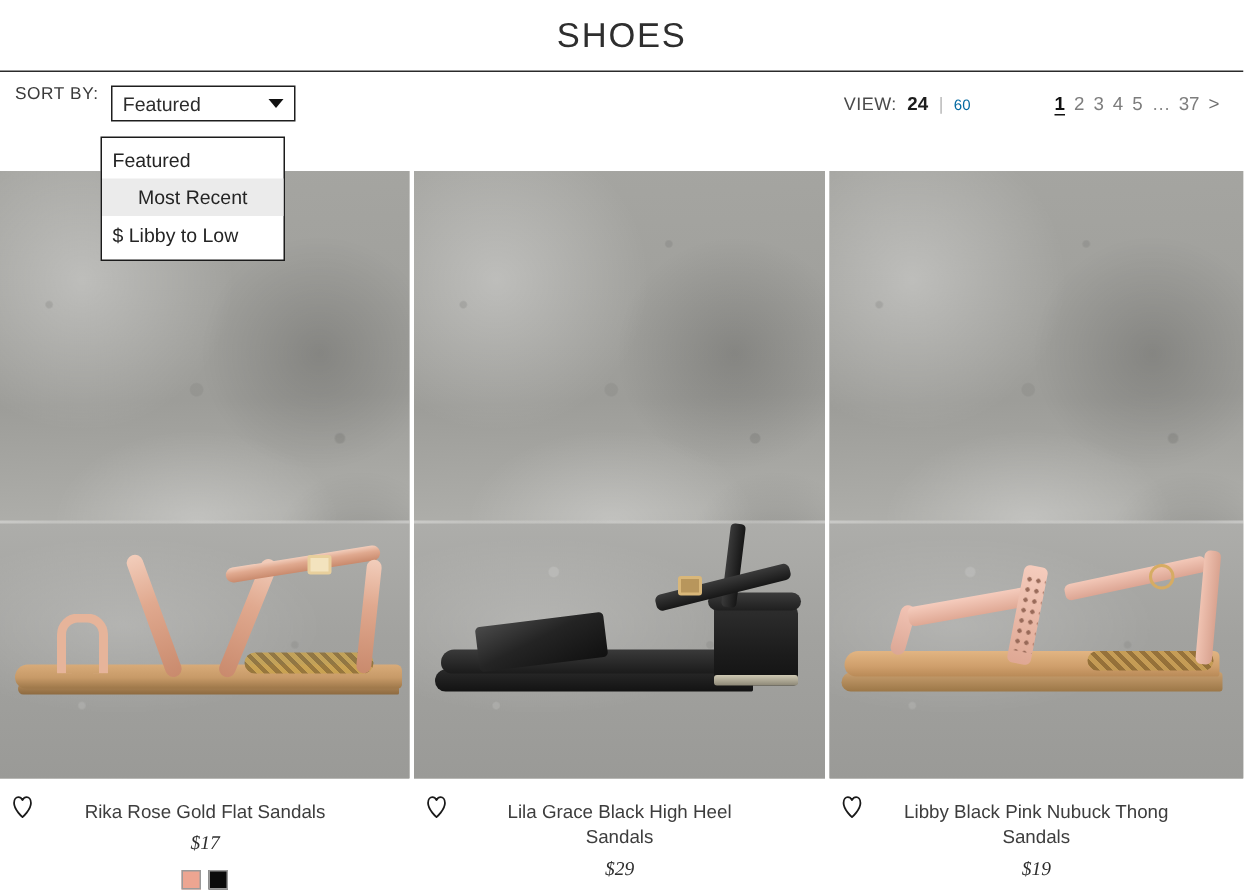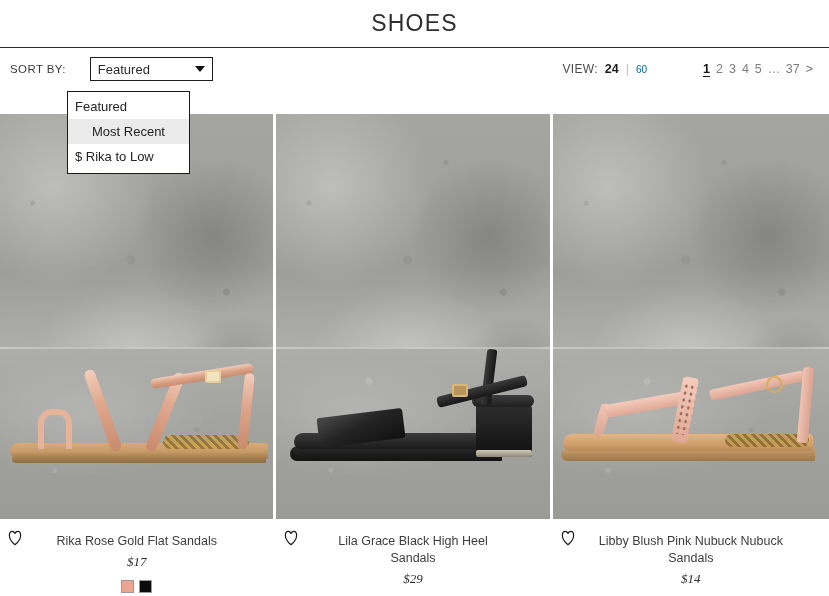--- a/index.html
+++ b/index.html
@@ -24,21 +24,21 @@
     font-weight: 400;
   }
 
   
   .toolbar {
     position: relative;
     height: 42px;
     display: flex; align-items: center;
     padding: 0 16px 0 10px;
   }
-  .sort-group { display: flex; align-items: center; gap: 24px; }
+  .sort-group { display: flex; gap: 8px; }
   .sort-label {
     font-size: 11.5px; letter-spacing: .4px; color: #3a3a3a;
   }
   .select-box {
     position: relative;
     width: 123px; height: 24px;
     border: 1px solid #1e1e1e;
     background: #fff;
     display: flex; align-items: center;
     padding: 0 7px;
@@ -377,21 +377,21 @@
         <span class="pg-ellipsis">…</span>
         <span class="pg">37</span>
         <span class="pg-next">&gt;</span>
       </div>
     </div>
   </div>
 
   <div class="dropdown">
     <div class="dd-item">Featured</div>
     <div class="dd-item is-highlighted">Most Recent</div>
-    <div class="dd-item">$ Rika to Low</div>
+    <div class="dd-item">$ Libby to Low</div>
   </div>
 
   <div class="grid">
 
     <div class="product-card">
       <div class="photo">
         <div class="wall"></div>
         <div class="floor"></div>
         <div class="seam"></div>
         <div class="grain"></div>
@@ -470,22 +470,22 @@
           <div class="bl-back"></div>
           <div class="bl-ring"></div>
         </div>
       </div>
       <div class="info">
         <span class="heart-btn">
           <svg width="18" height="18" viewBox="0 0 24 24" fill="none" stroke="#1a1a1a" stroke-width="1.6" stroke-linecap="round" stroke-linejoin="round">
             <path d="M12 21C12 21 4.5 14.5 4.5 8.5 4.5 5 6.5 3.2 8.3 3.2c1.6 0 2.9 1.1 3.7 2.6.8-1.5 2.1-2.6 3.7-2.6 1.8 0 3.8 1.8 3.8 5.3C19.5 14.5 12 21 12 21z"></path>
           </svg>
         </span>
-        <div class="prod-title">Libby Blush Pink Nubuck Nubuck Sandals</div>
-        <div class="prod-price">$14</div>
+        <div class="prod-title">Libby Black Pink Nubuck Thong Sandals</div>
+        <div class="prod-price">$19</div>
         <div class="swatches">
           <span class="swatch" style="background:#fcc9a8"></span>
           <span class="swatch" style="background:#5b6b78"></span>
         </div>
       </div>
     </div>
 
   </div>
 </div>
 

